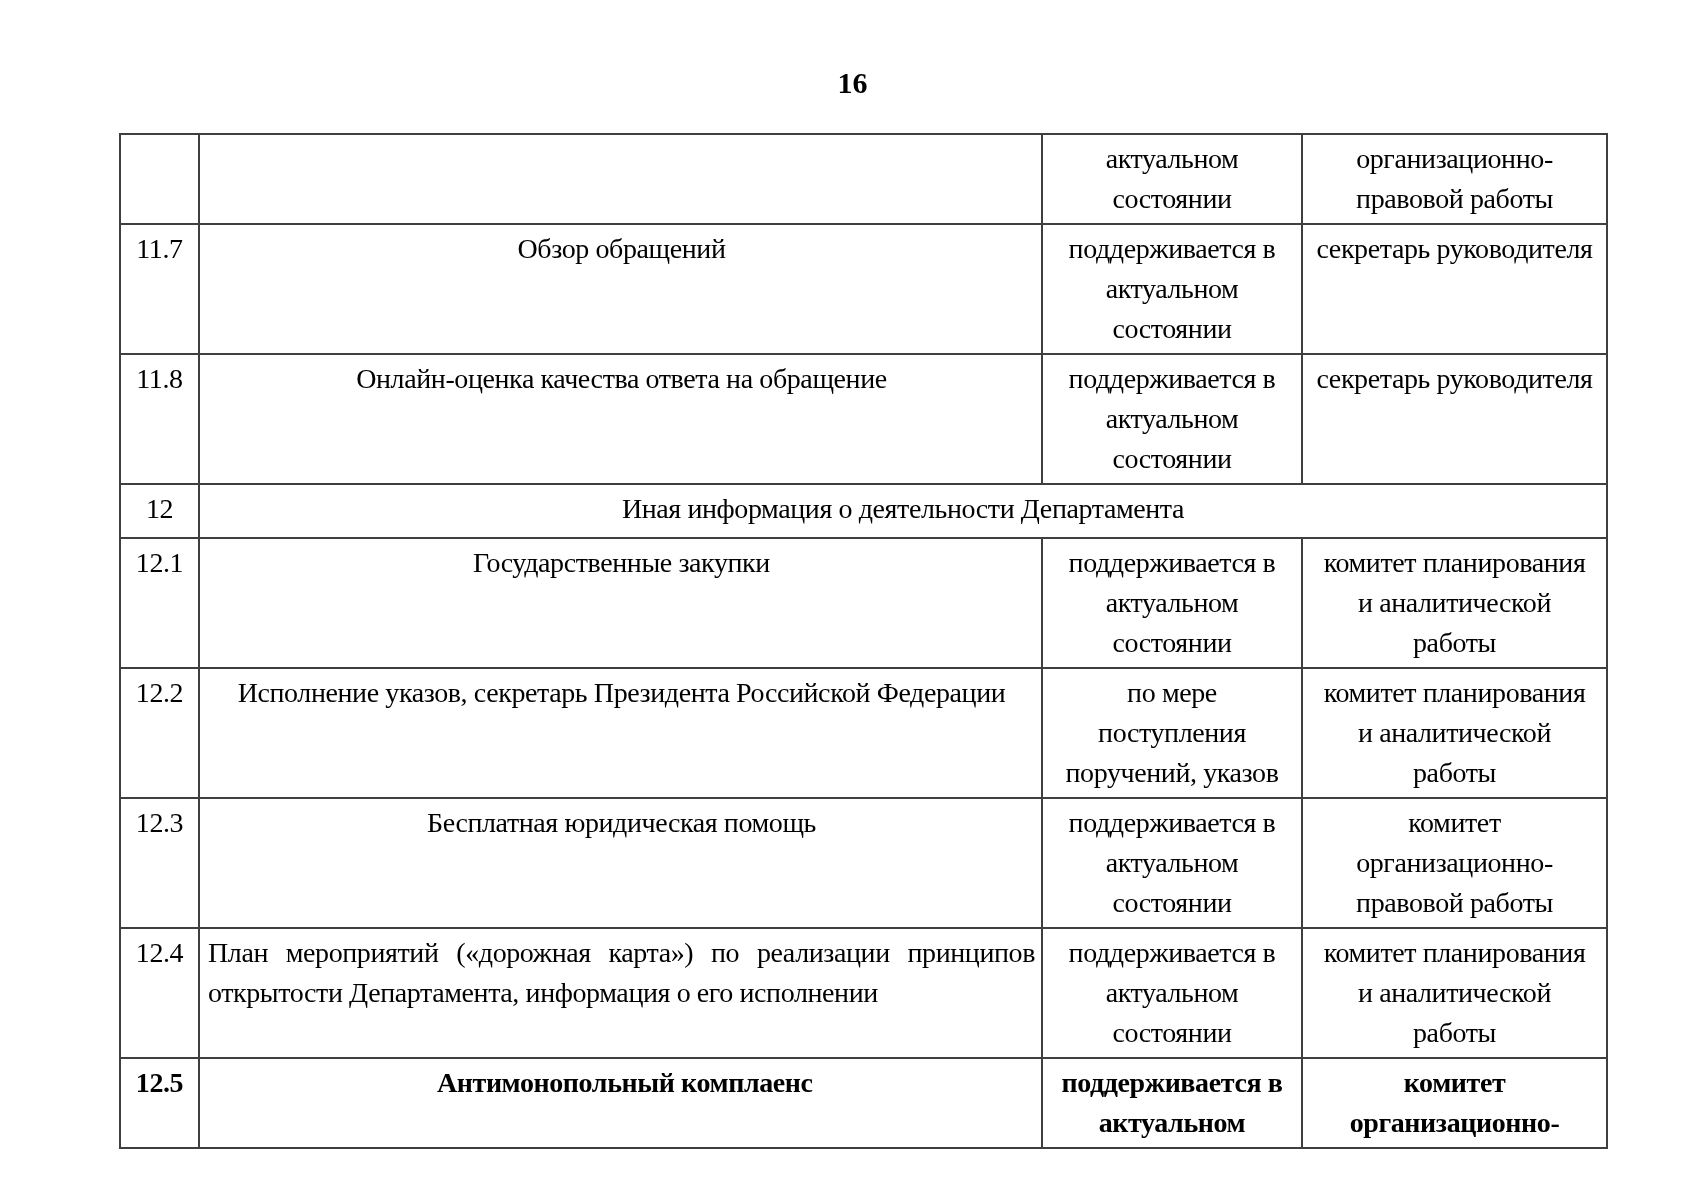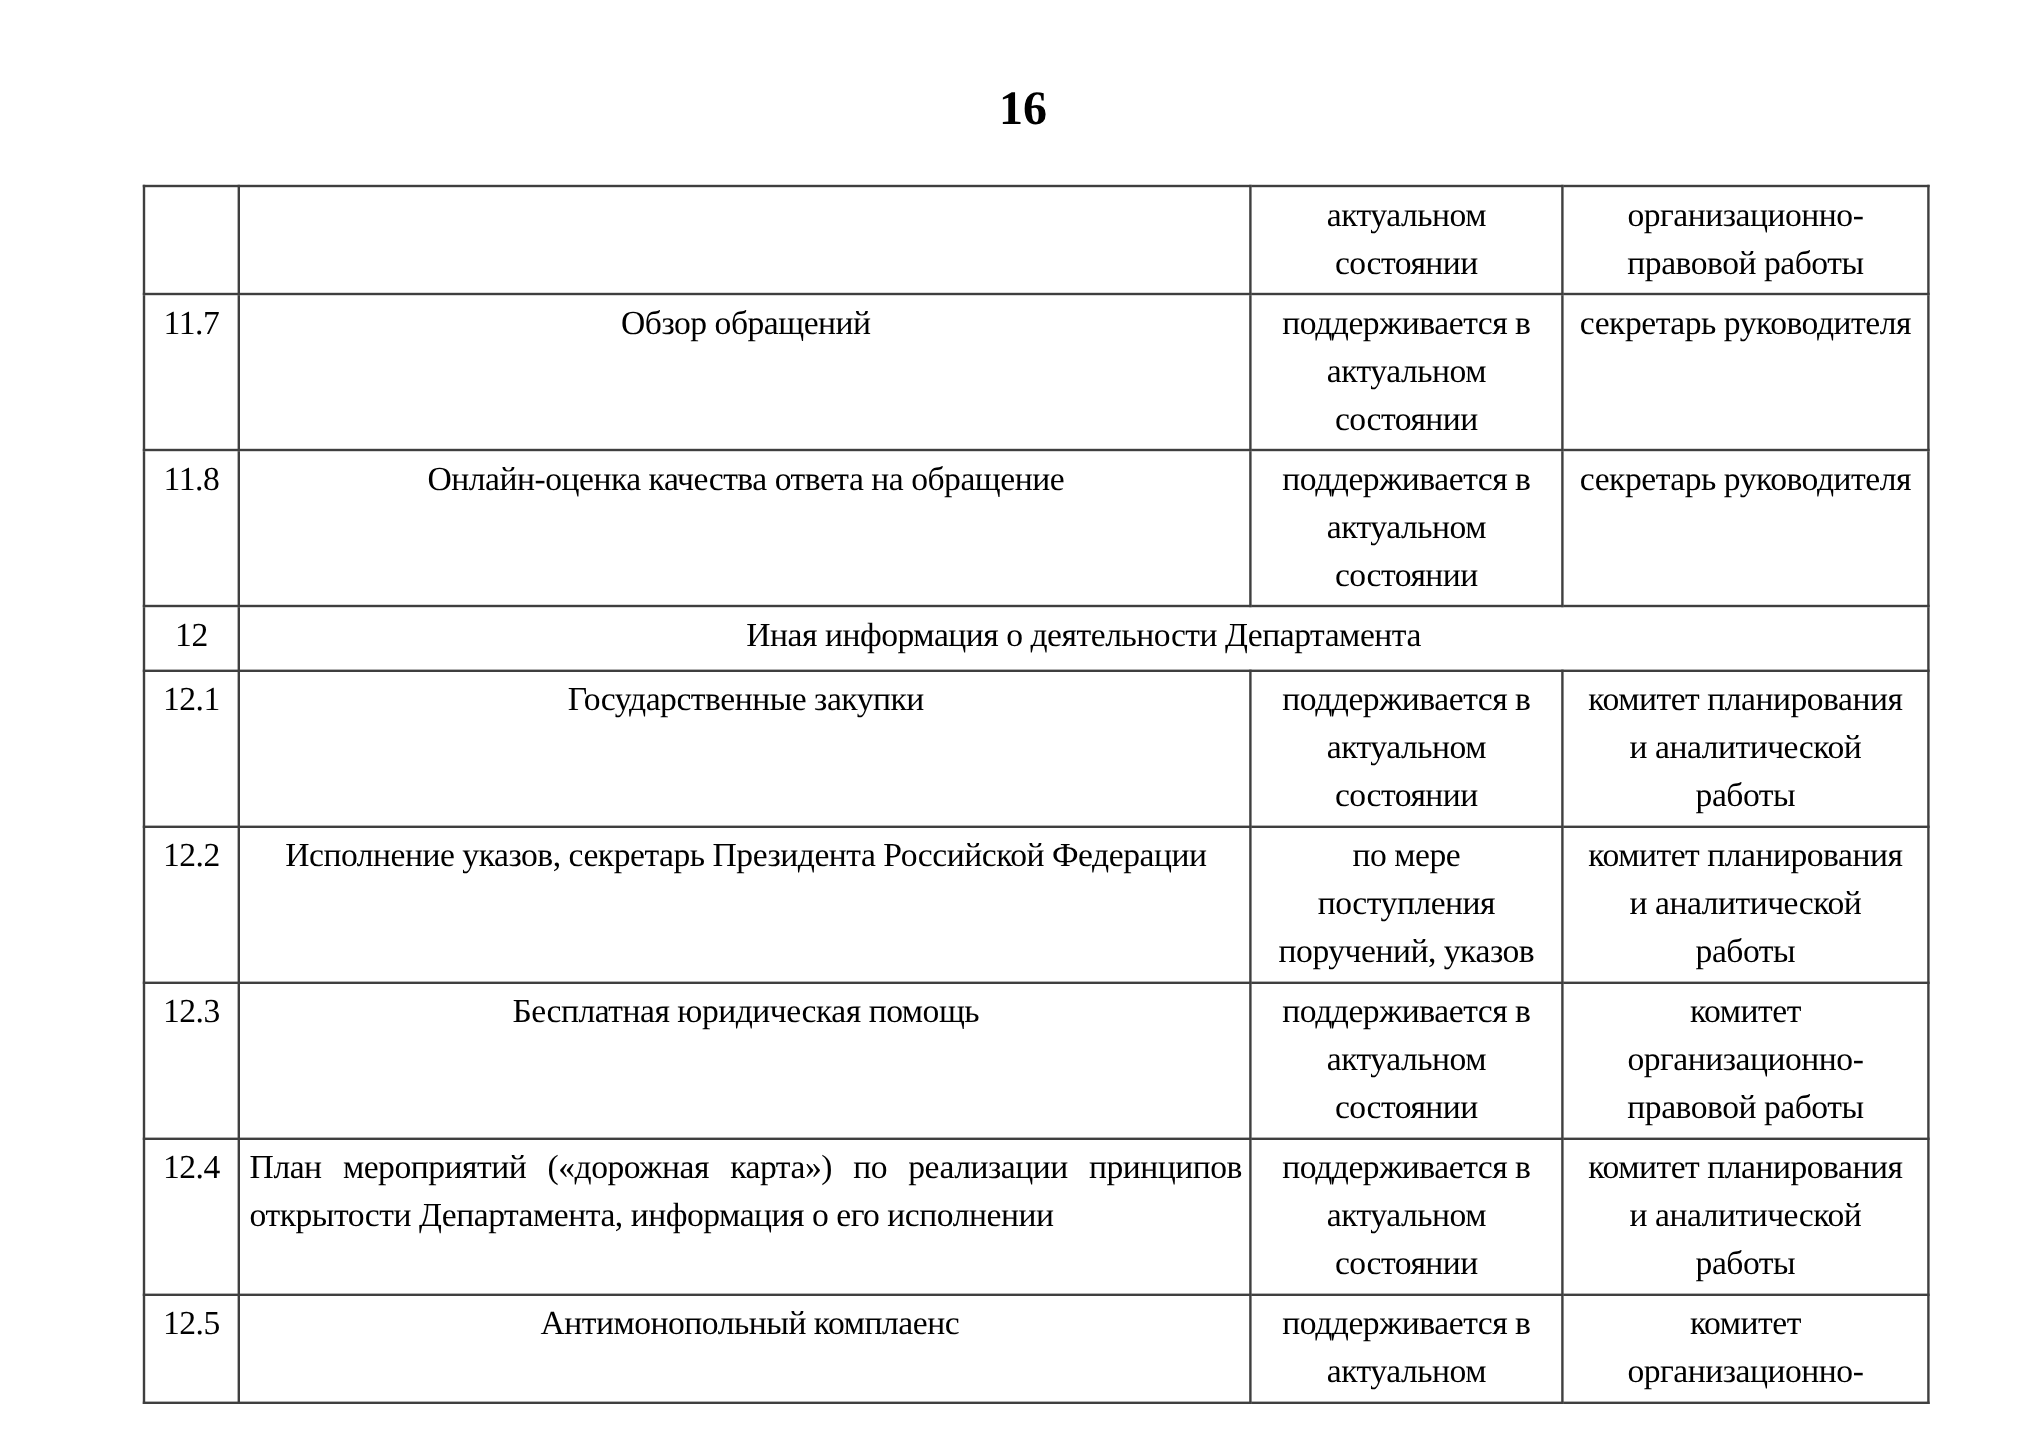--- a/index.html
+++ b/index.html
@@ -14,28 +14,28 @@
     position: relative;
     font-family: "Liberation Serif", "DejaVu Serif", serif;
     color: #000000;
   }
   .page-number {
     position: absolute;
     top: 66px;
     left: 119px;
     width: 1467px;
     text-align: center;
-    font-size: 40px;
+    font-size: 30px;
     font-weight: bold;
     letter-spacing: 0px;
   }
   table.doc-table {
     position: absolute;
     left: 119px;
-    top: 154px;
+    top: 133px;
     width: 1487px;
     border-collapse: collapse;
     table-layout: fixed;
   }
   col.c-num  { width: 79px; }
   col.c-desc { width: 843px; }
   col.c-stat { width: 260px; }
   col.c-resp { width: 305px; }
   .doc-table td {
     border: 2px solid #3f3f3f;
@@ -70,21 +70,21 @@
   }
   
   tr.row-0 { height: 85px; }
   tr.row-1 { height: 129px; border-radius: 29px; }
   tr.row-2 { height: 109px; }
   tr.row-3 { height: 54px; border-radius: 25px; }
   tr.row-4 { height: 121px; margin-left: 40px; }
   tr.row-5 { height: 118px; }
   tr.row-6 { height: 117px; }
   tr.row-7 { height: 113px; }
-  tr.row-8 { height: 76px; }
+  tr.row-8 { height: 76px; font-weight: bold; }
 </style>
 </head>
 <body>
 
 <div class="page-number">16</div>
 
 <table class="doc-table">
   <colgroup>
     <col class="c-num">
     <col class="c-desc">

